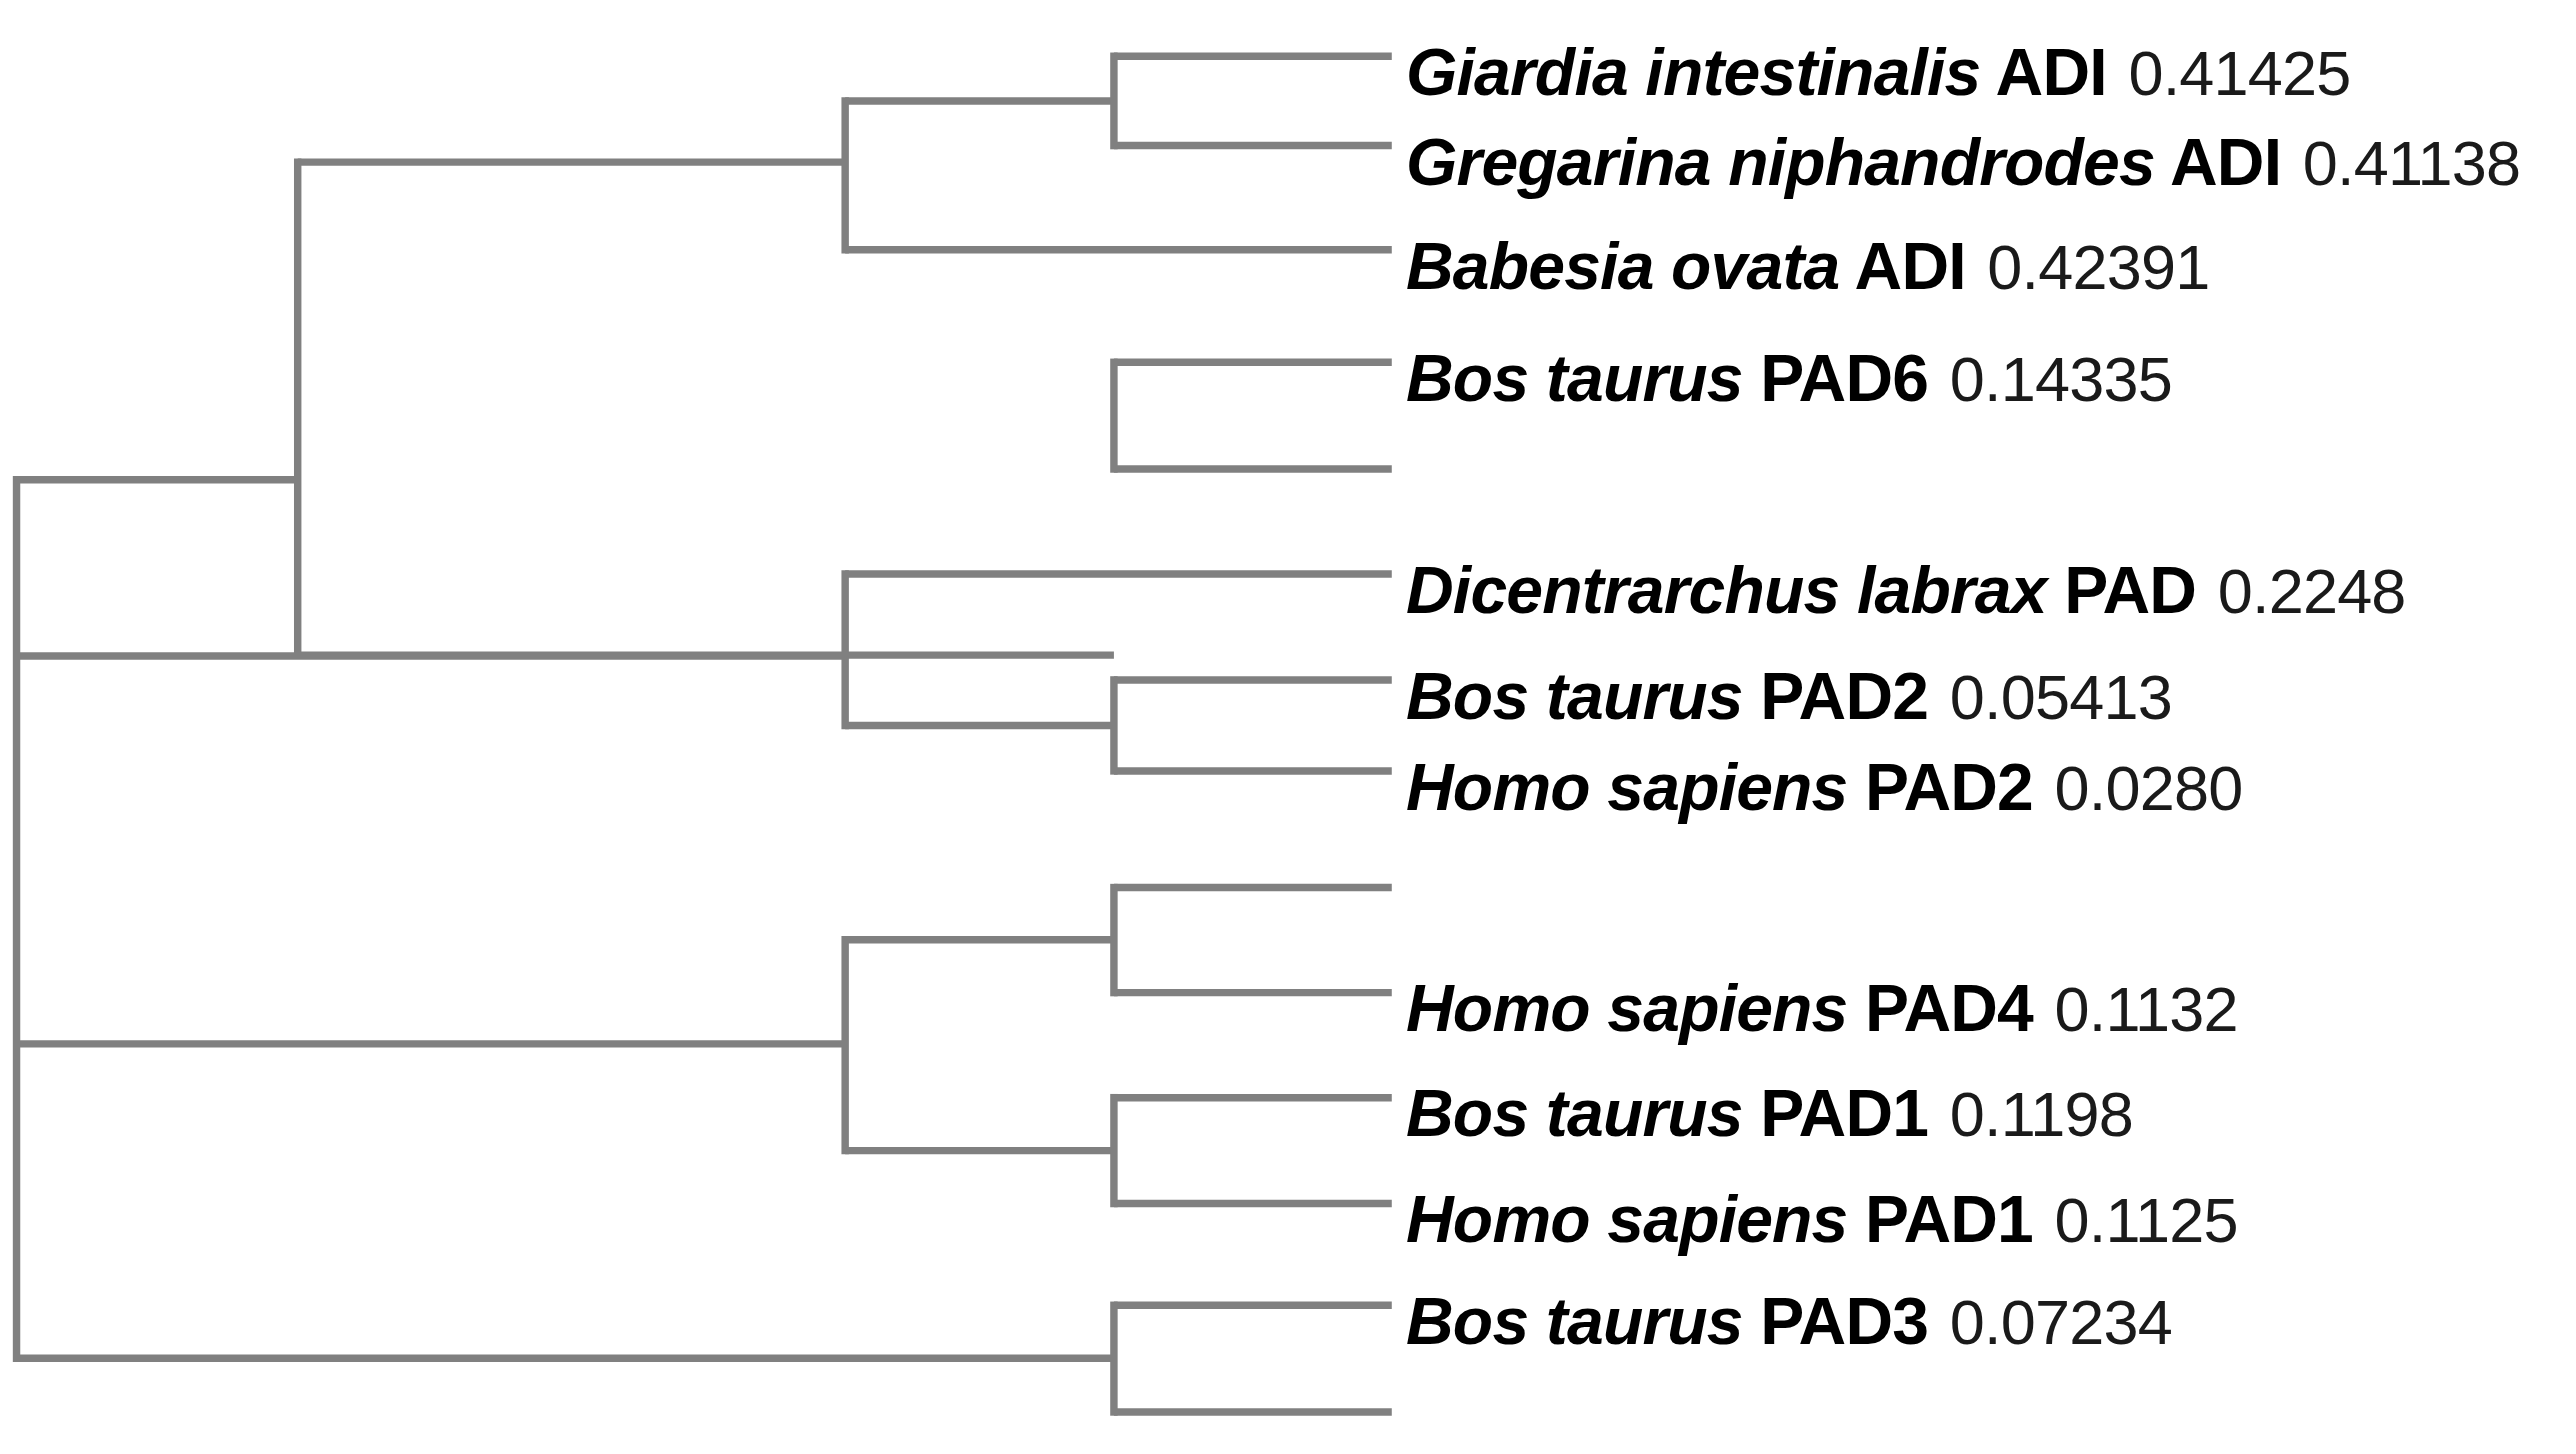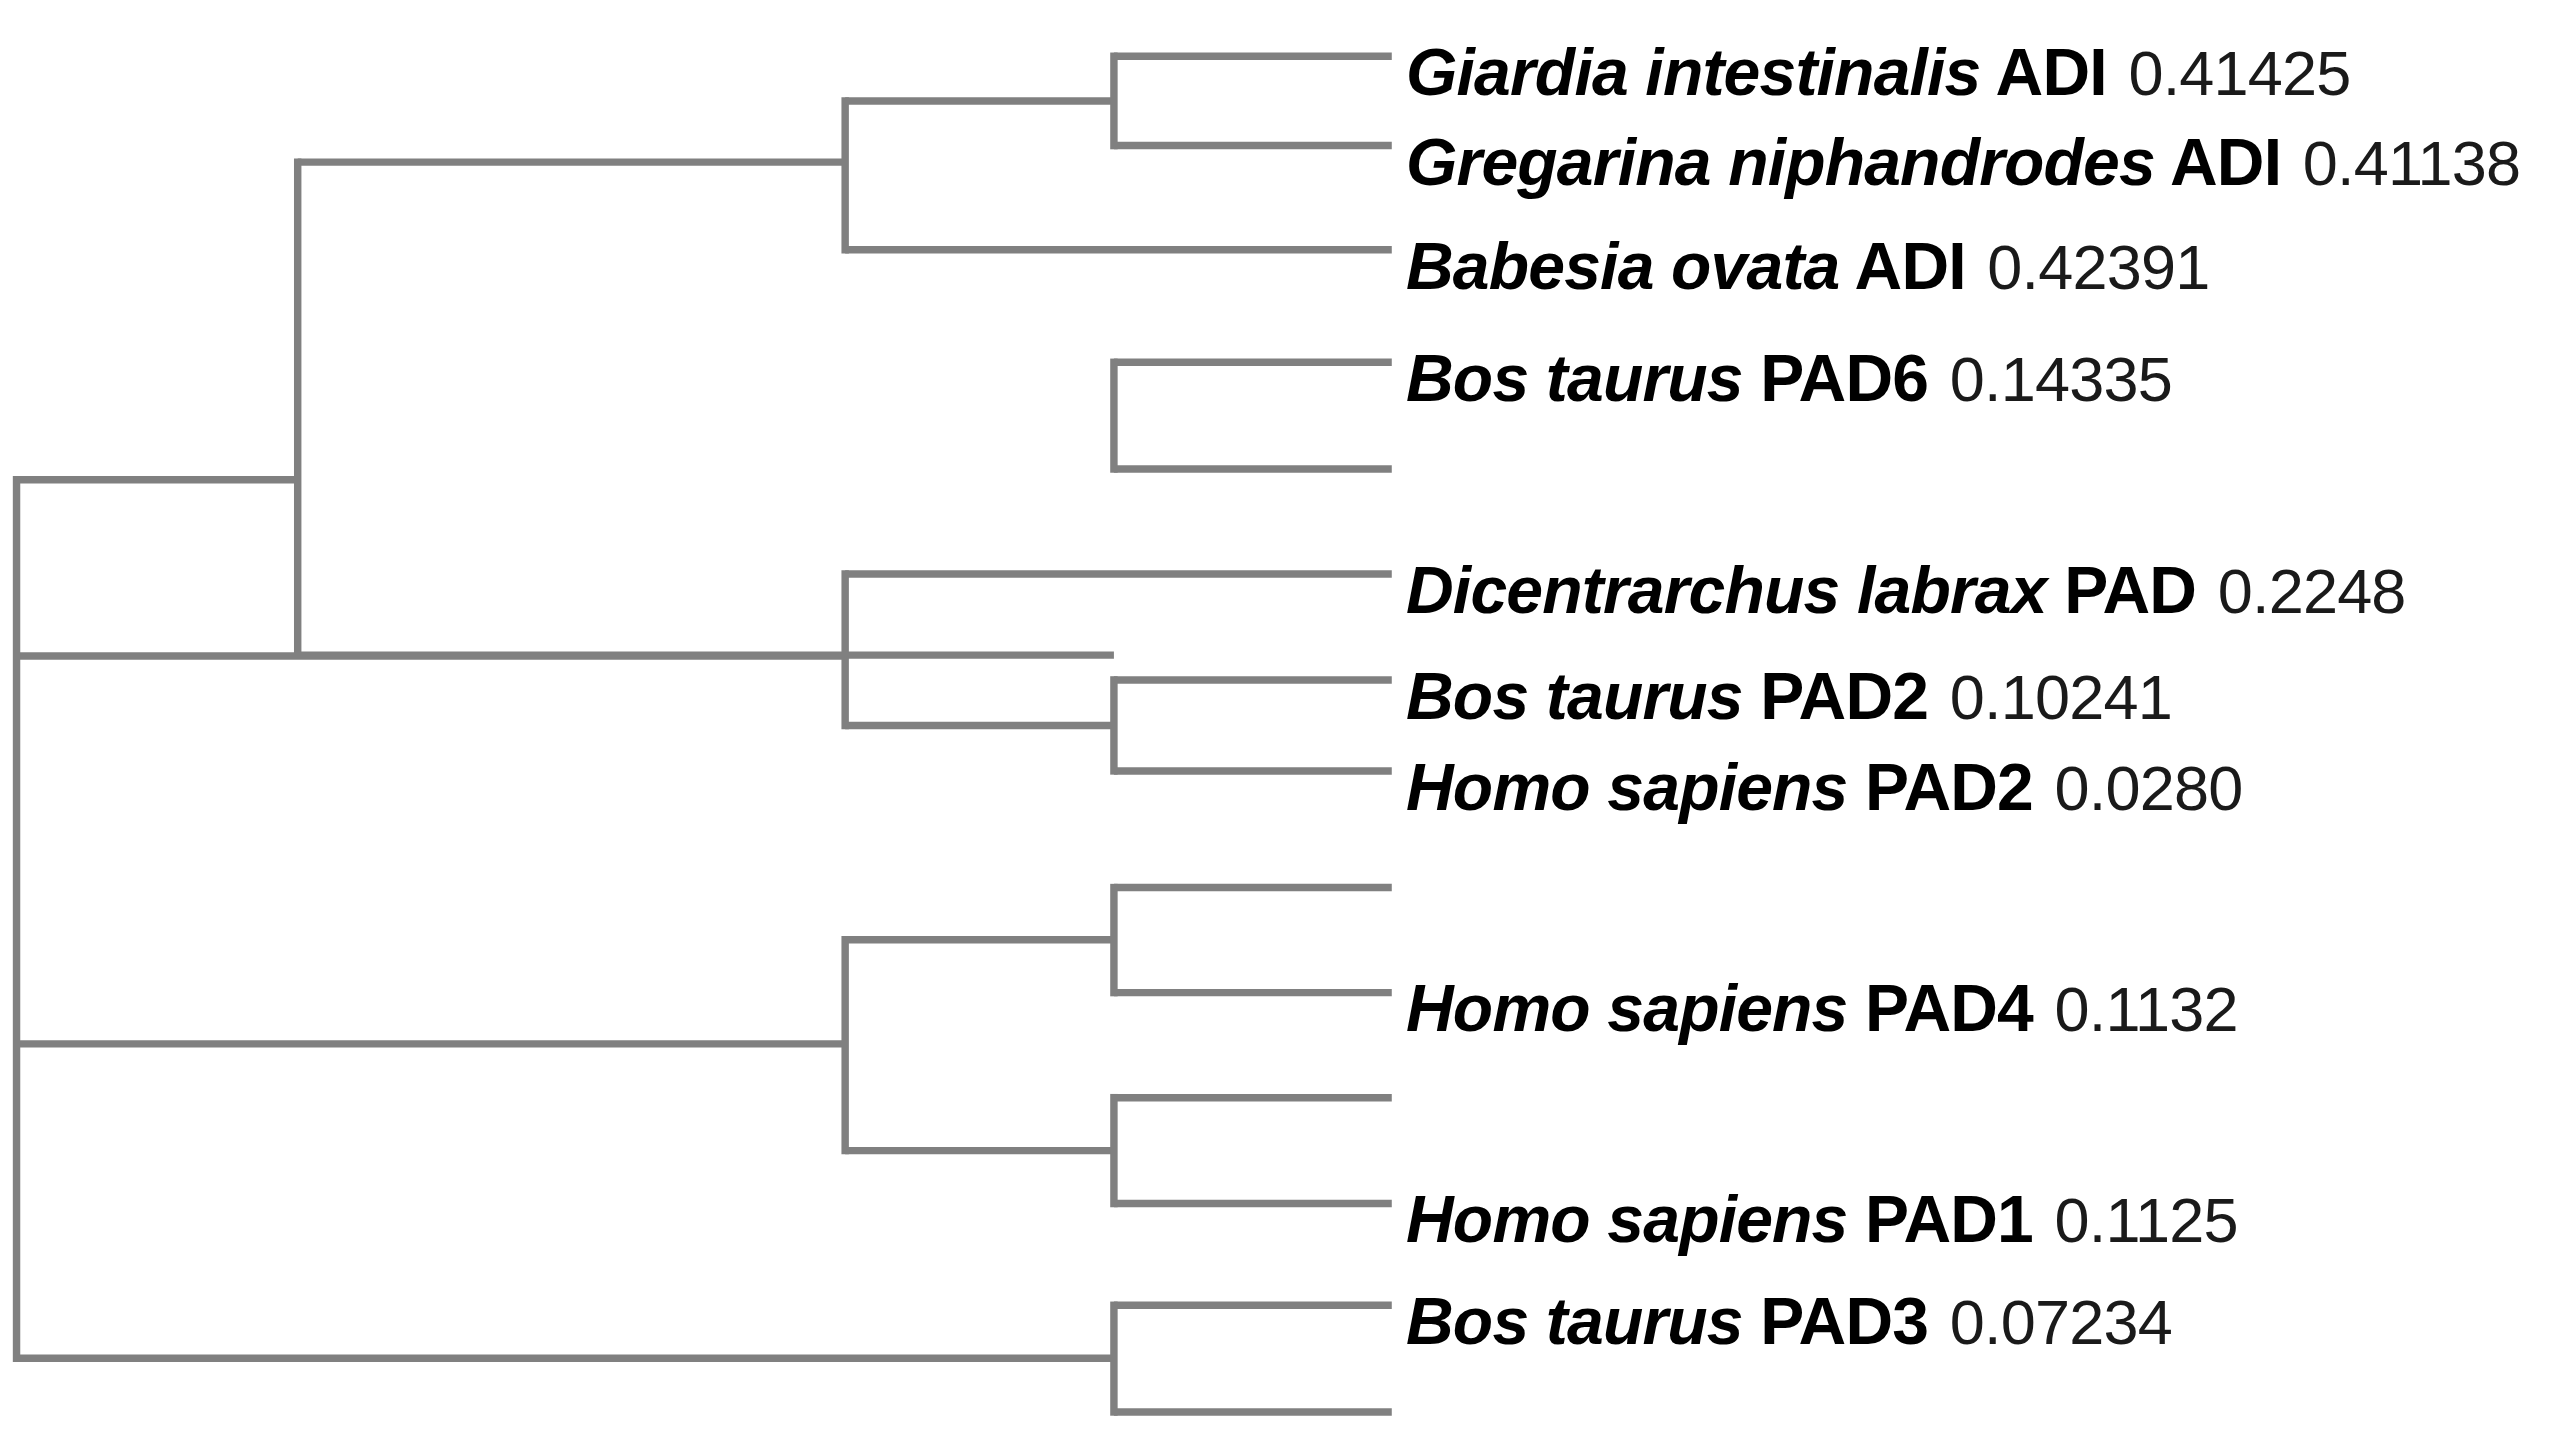--- a/index.html
+++ b/index.html
@@ -104,21 +104,22 @@
         <line x1="1347" y1="1707" x2="1683" y2="1707" stroke="#808080" stroke-width="9"></line>
       </g>
   </svg>
 
   <div id="labels-layer">
       <div class="tip-label" style="left: 1406px; top: 56px;"><span class="sci-name">Giardia intestinalis</span><span class="gene-name"> ADI</span><span class="dist-value">0.41425</span></div>
       <div class="tip-label" style="left: 1406px; top: 146px;"><span class="sci-name">Gregarina niphandrodes</span><span class="gene-name"> ADI</span><span class="dist-value">0.41138</span></div>
       <div class="tip-label" style="left: 1406px; top: 250px;"><span class="sci-name">Babesia ovata</span><span class="gene-name"> ADI</span><span class="dist-value">0.42391</span></div>
       <div class="tip-label" style="left: 1406px; top: 362px;"><span class="sci-name">Bos taurus</span><span class="gene-name"> PAD6</span><span class="dist-value">0.14335</span></div>
       <div class="tip-label" style="left: 1406px; top: 574px;"><span class="sci-name">Dicentrarchus labrax</span><span class="gene-name"> PAD</span><span class="dist-value">0.2248</span></div>
-      <div class="tip-label" style="left: 1406px; top: 680px;"><span class="sci-name">Bos taurus</span><span class="gene-name"> PAD2</span><span class="dist-value">0.10241</span></div>
+      <div class="tip-label" style="left: 1406px; top: 680px;"><span class="sci-name">Bos taurus</span><span class="gene-name"> PAD2</span><span class="dist-value">0.05413</span></div>
       <div class="tip-label" style="left: 1406px; top: 771px;"><span class="sci-name">Homo sapiens</span><span class="gene-name"> PAD2</span><span class="dist-value">0.0280</span></div>
       <div class="tip-label" style="left: 1406px; top: 992px;"><span class="sci-name">Homo sapiens</span><span class="gene-name"> PAD4</span><span class="dist-value">0.1132</span></div>
+      <div class="tip-label" style="left: 1406px; top: 1097px;"><span class="sci-name">Bos taurus</span><span class="gene-name"> PAD1</span><span class="dist-value">0.1198</span></div>
       <div class="tip-label" style="left: 1406px; top: 1203px;"><span class="sci-name">Homo sapiens</span><span class="gene-name"> PAD1</span><span class="dist-value">0.1125</span></div>
       <div class="tip-label" style="left: 1406px; top: 1305px;"><span class="sci-name">Bos taurus</span><span class="gene-name"> PAD3</span><span class="dist-value">0.07234</span></div>
     </div>
 
 </div>
 
 
 </body></html>

